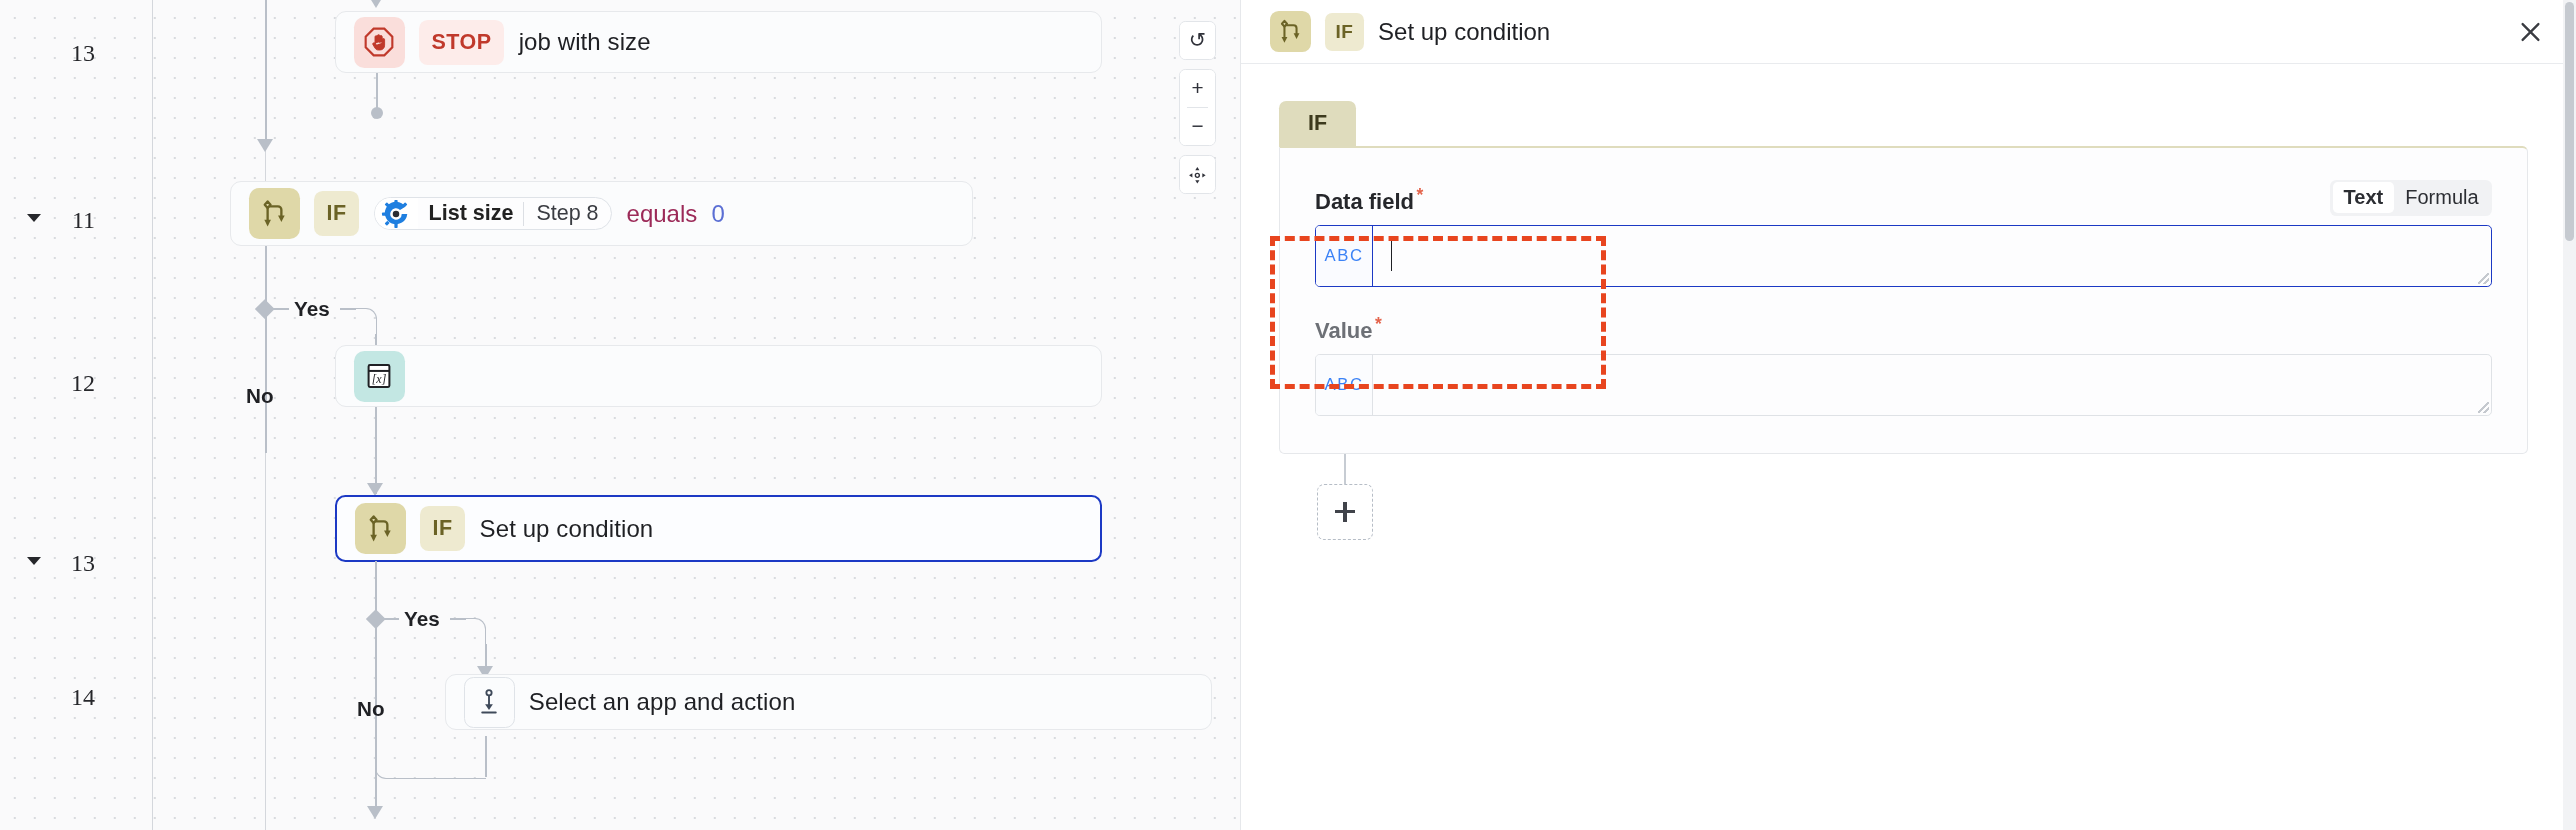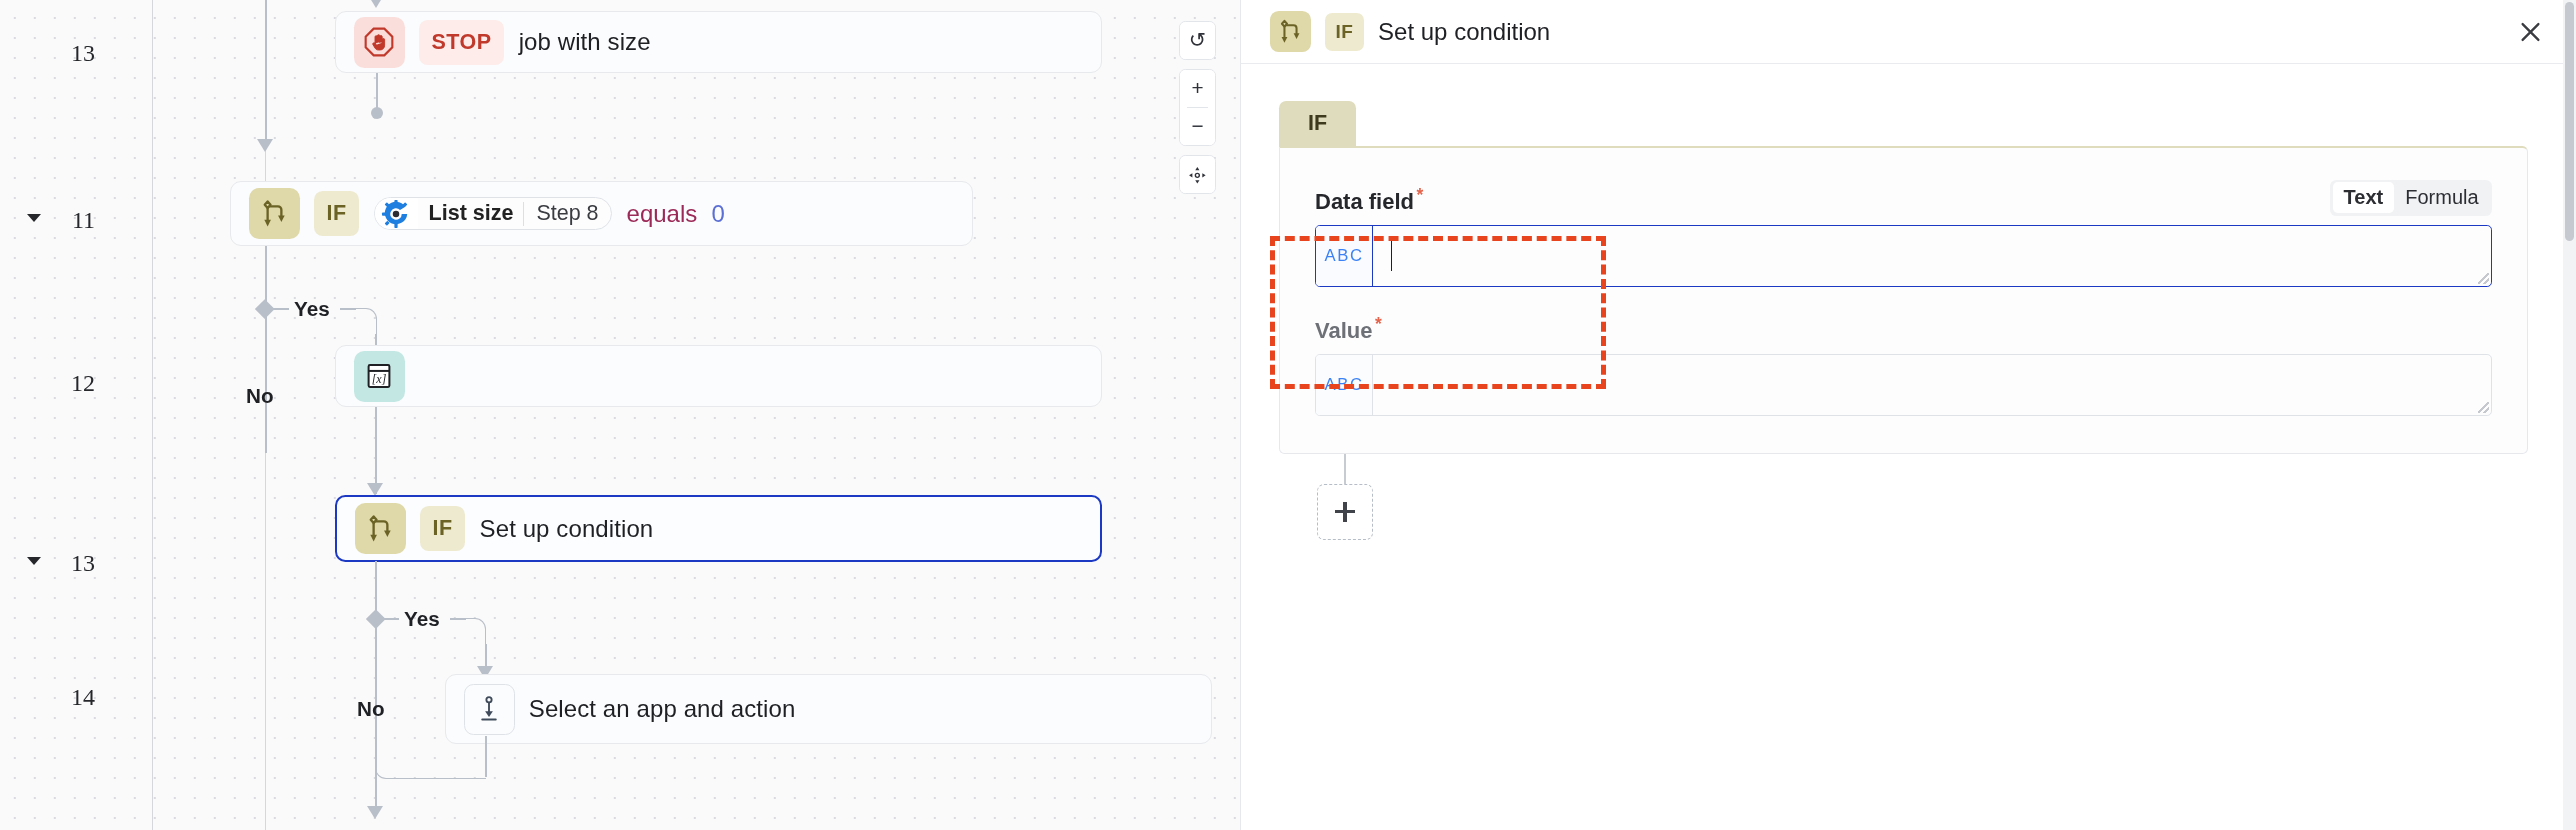--- a/index.html
+++ b/index.html
@@ -398,21 +398,21 @@
     <div class="branch-label" style="left:404px; top:607px;">Yes</div>
     <div class="conn h" style="left:450px; top:618px; width:16px;"></div>
     <div class="elbow-tr" style="left:464px; top:618px; width:22px; height:38px;"></div>
     <div class="conn v" style="left:485px; top:644px; height:27px;"></div>
     <div class="arrow-down" style="left:477px; top:666px;"></div>
     <div class="branch-label" style="left:357px; top:697px;">No</div>
 
     <div class="step-no" style="top:684px;">
       <span>14</span>
     </div>
-    <div class="node" style="left:445px; top:674px; width:767px; height:70px;">
+    <div class="node" style="left:445px; top:674px; width:767px; height:56px;">
       <span class="tile app">
         <svg width="30" height="30" viewBox="0 0 24 24" aria-hidden="true">
           <circle cx="12" cy="4.6" r="2.1" fill="none" stroke="#3f4a5a" stroke-width="1.5"></circle>
           <line x1="12" y1="6.7" x2="12" y2="15.6" stroke="#3f4a5a" stroke-width="1.5"></line>
           <polygon points="12,18.4 8.9,13.8 15.1,13.8" fill="#3f4a5a"></polygon>
           <line x1="6.6" y1="20.4" x2="17.4" y2="20.4" stroke="#3f4a5a" stroke-width="1.6" stroke-linecap="round"></line>
         </svg>
       </span>
       <span class="node-title">Select an app and action</span>
     </div>

